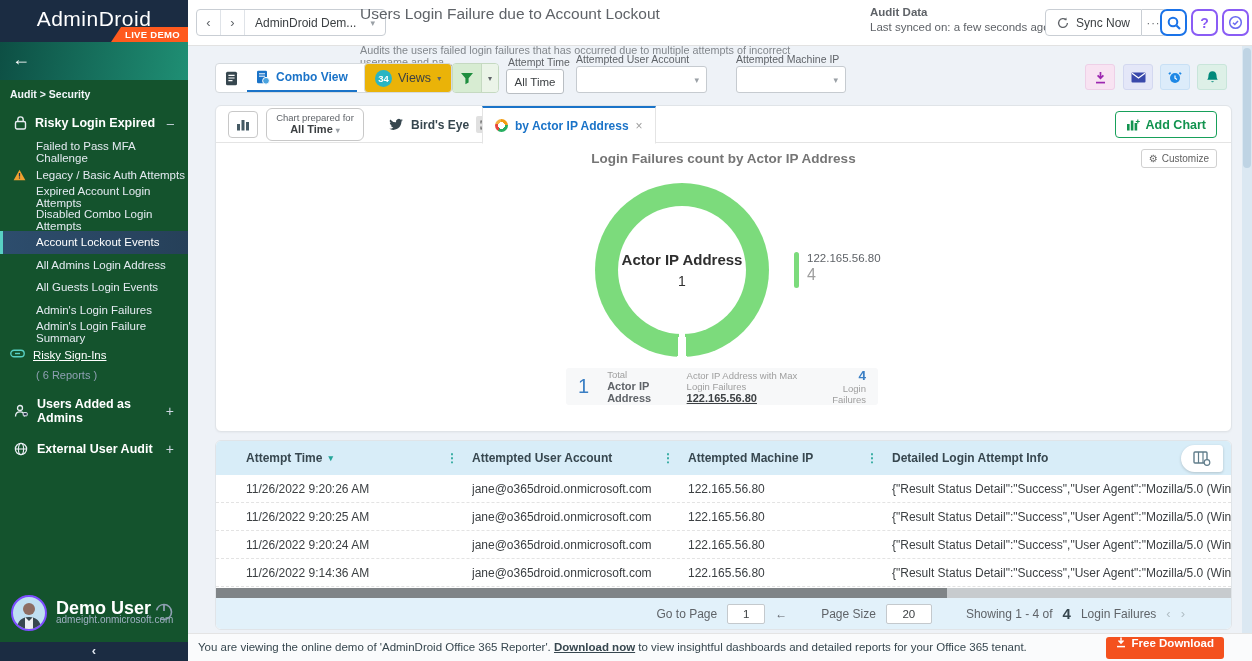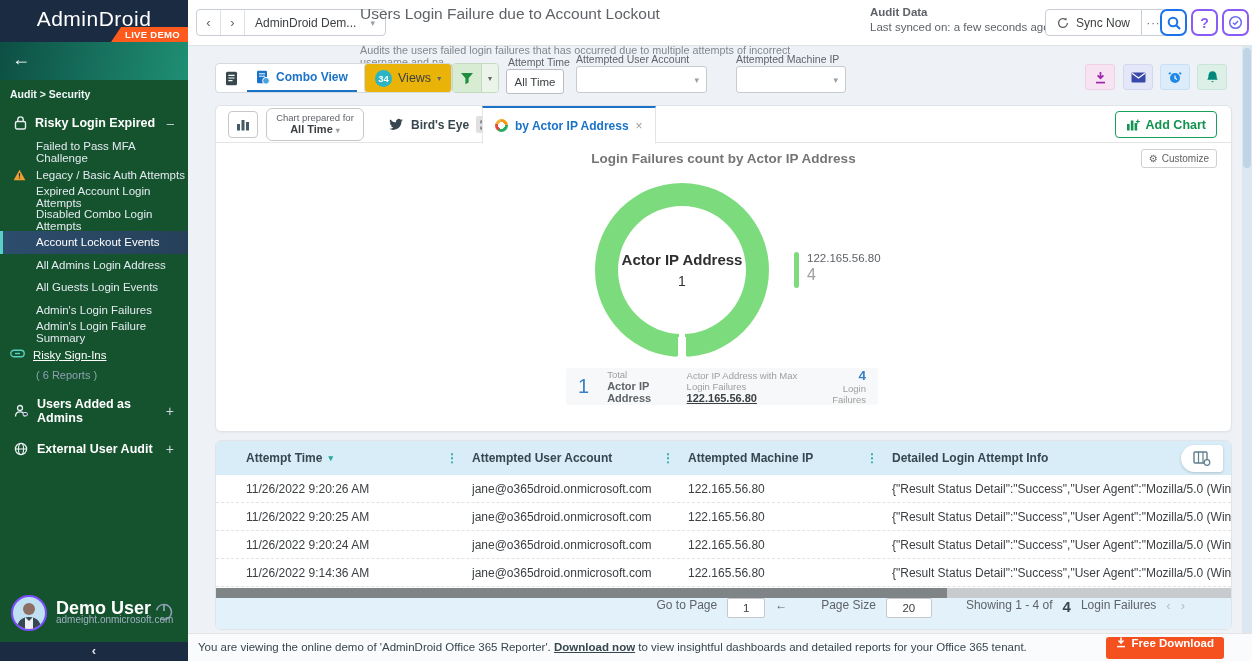--- a/index.html
+++ b/index.html
@@ -116,21 +116,21 @@
   .table-panel { position:absolute; left:215px; top:440px; width:1017px; height:190px; background:#fff; border:1px solid #e0e4e8; border-radius:6px; overflow:hidden; }
   .thead { position:absolute; left:0; top:0; right:0; height:34px; background:#d8edf8; display:grid; grid-template-columns:226px 216px 204px 1fr; align-items:center; padding-left:30px; }
   .th { position:relative; font-size:12px; font-weight:700; color:#37474f; display:flex; align-items:center; gap:6px; padding-right:26px; }
   .th .sort { color:#26a69a; font-size:9px; }
   .th .dots { position:absolute; right:14px; color:#26a69a; font-size:12px; font-weight:bold; cursor:pointer; }
   .col-chooser { position:absolute; right:8px; top:4px; width:42px; height:27px; background:#fff; border-radius:14px 4px 4px 14px; box-shadow:0 1px 3px rgba(0,0,0,.18); display:flex; align-items:center; justify-content:center; cursor:pointer; }
   .trow { position:absolute; left:0; right:0; height:28px; display:grid; grid-template-columns:226px 216px 204px 1fr; align-items:center; padding-left:30px; border-bottom:1px dashed #e3e3e3; background:#fff; cursor:pointer; }
   .trow .td { font-size:12px; color:#3c4043; white-space:nowrap; overflow:hidden; padding-right:10px; }
   .hscroll { position:absolute; left:0; right:0; top:147px; height:10px; background:#c7cbce; }
   .hscroll .thumb { position:absolute; left:0; top:0; height:10px; width:72%; background:#7f8487; cursor:pointer; }
-  .pagination { position:absolute; left:0; right:0; top:157px; height:31px; background:#e2f1fa; display:flex; align-items:flex-start; justify-content:flex-end; gap:10px; padding-right:46px; font-size:12px; color:#5f6368; }
+  .pagination { position:absolute; left:0; right:0; top:157px; height:31px; background:#e2f1fa; display:flex; align-items:center; justify-content:flex-end; gap:10px; padding-right:46px; font-size:12px; color:#5f6368; }
   .pg-input { width:38px; height:20px; border:1px solid #c4c9cd; border-radius:2px; background:#fff; text-align:center; font-size:11.5px; color:#3c4043; font-family:"Liberation Sans",sans-serif; }
   .pg-gap { width:14px; }
   .pg-total { font-size:15px; font-weight:700; color:#37474f; }
   .pg-nav { color:#b0bec5; font-size:13px; cursor:pointer; }
 
   
   .footer { position:absolute; left:188px; top:633px; width:1064px; height:28px; background:#fafbfc; border-top:1px solid #e4e4e4; }
   .footer-text { position:absolute; left:10px; top:7px; font-size:11.5px; color:#37474f; }
   .footer-text .dl { text-decoration:underline; font-weight:600; cursor:pointer; }
   .free-btn { position:absolute; right:28px; top:3px; height:22px; display:flex; gap:6px; padding:0 10px; background:#f4511e; border-radius:3px; color:#fff; font-size:11.5px; font-weight:700; cursor:pointer; }

